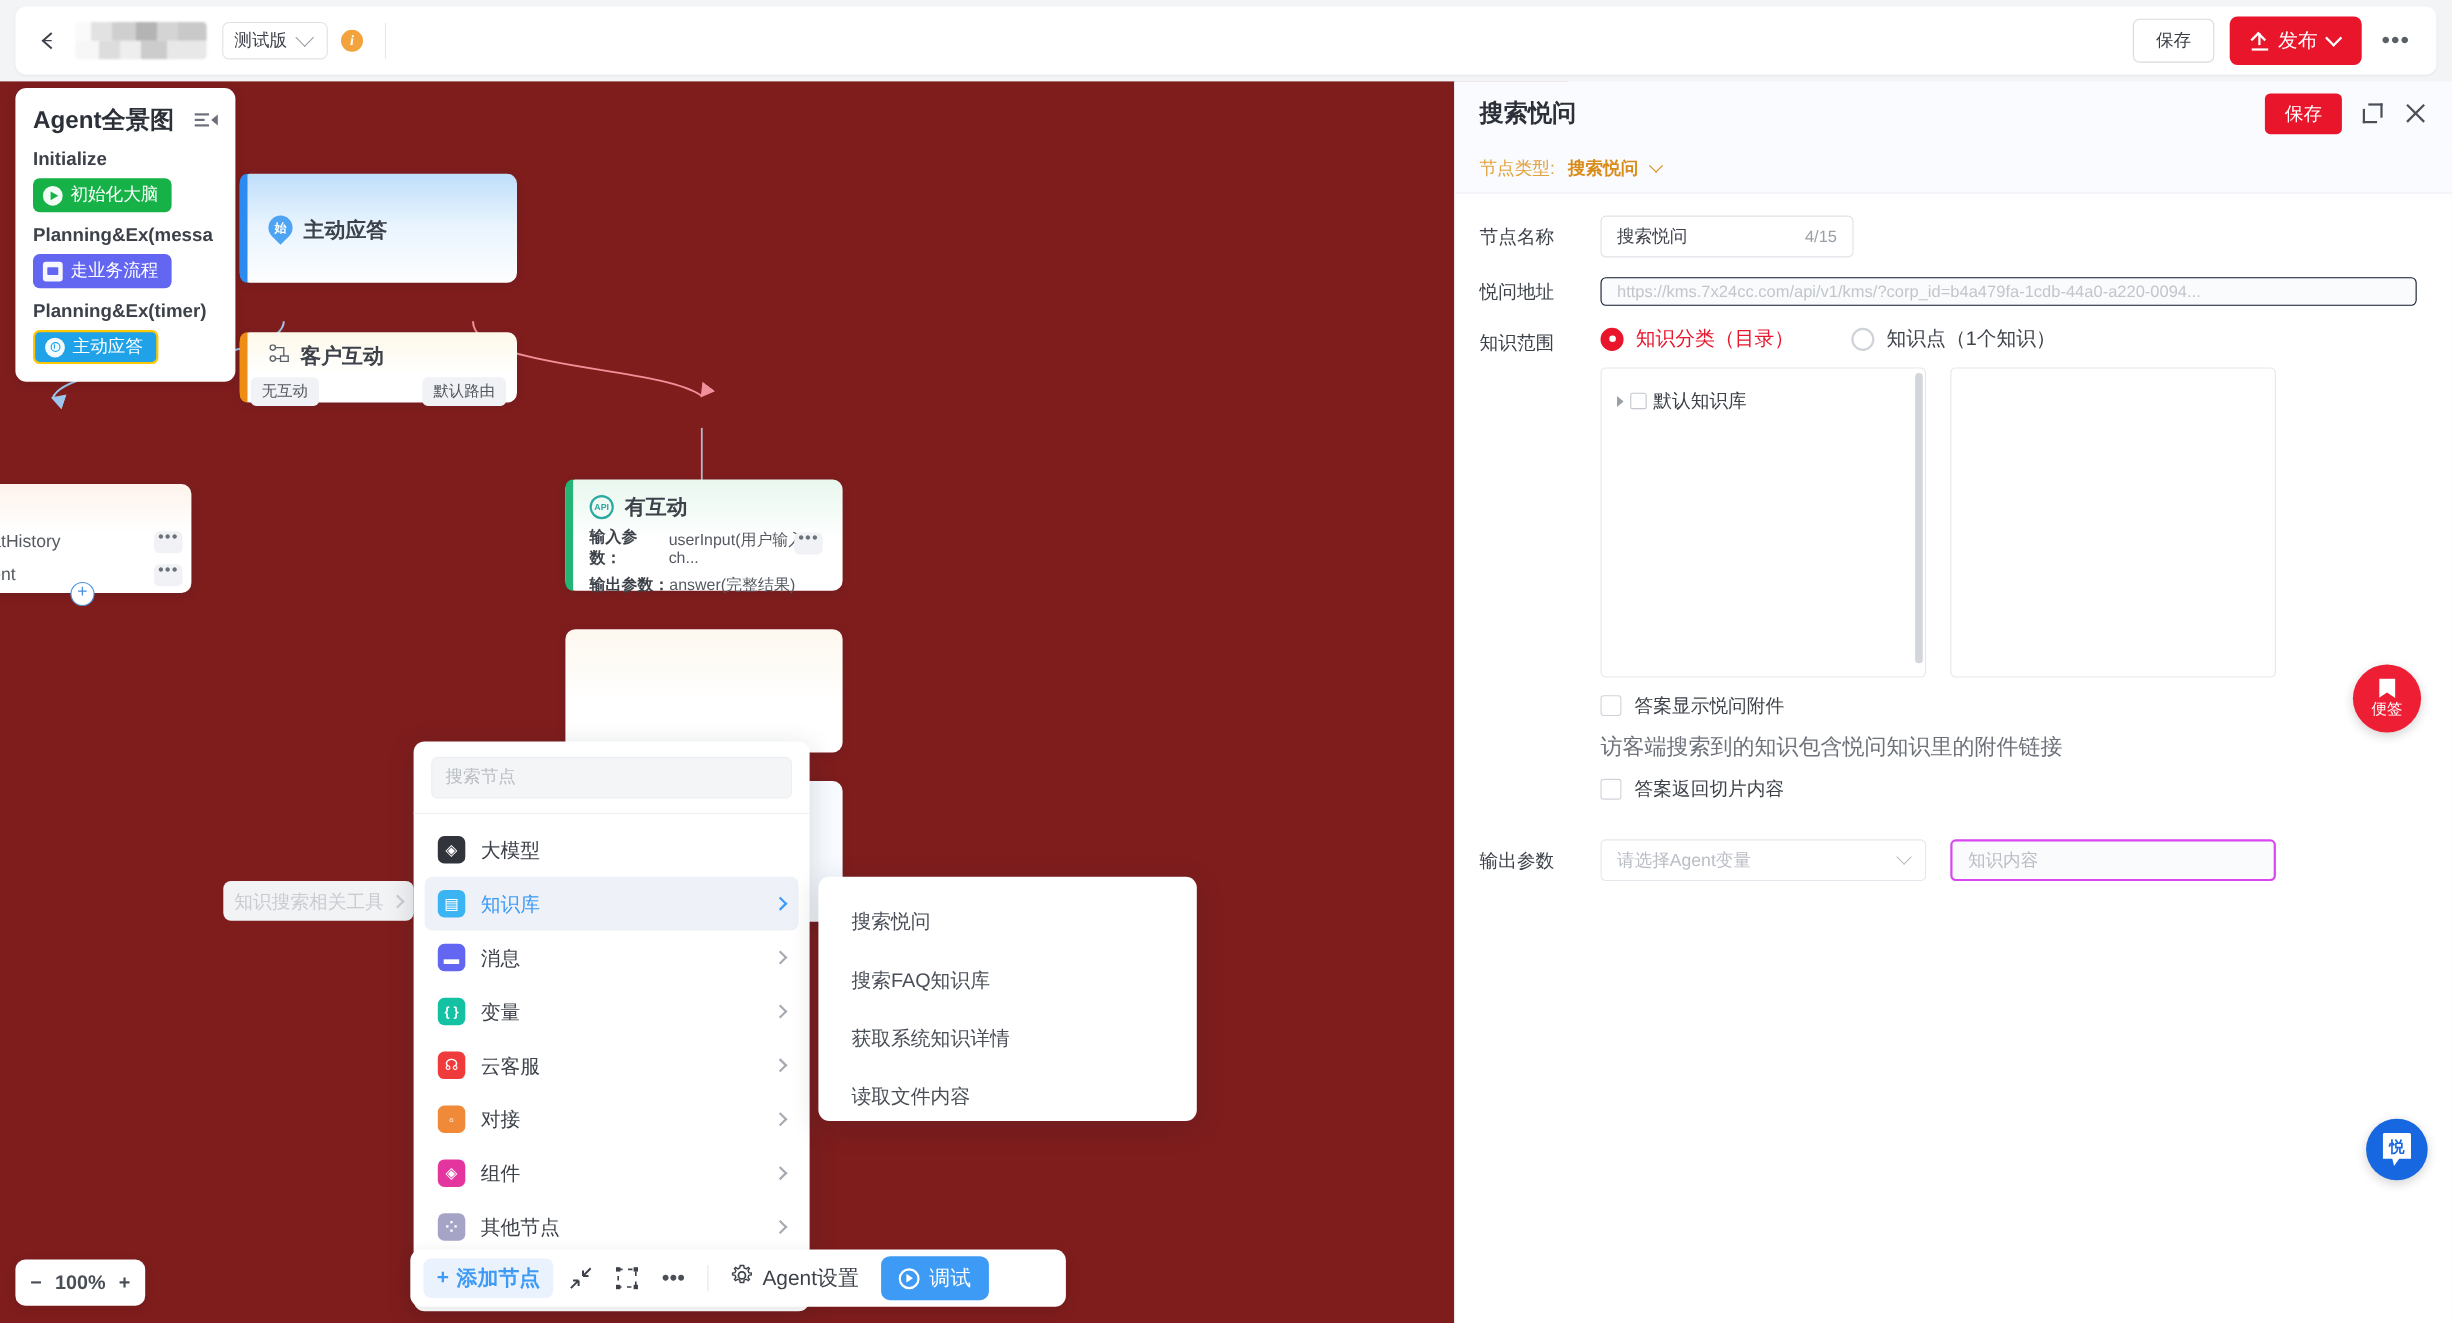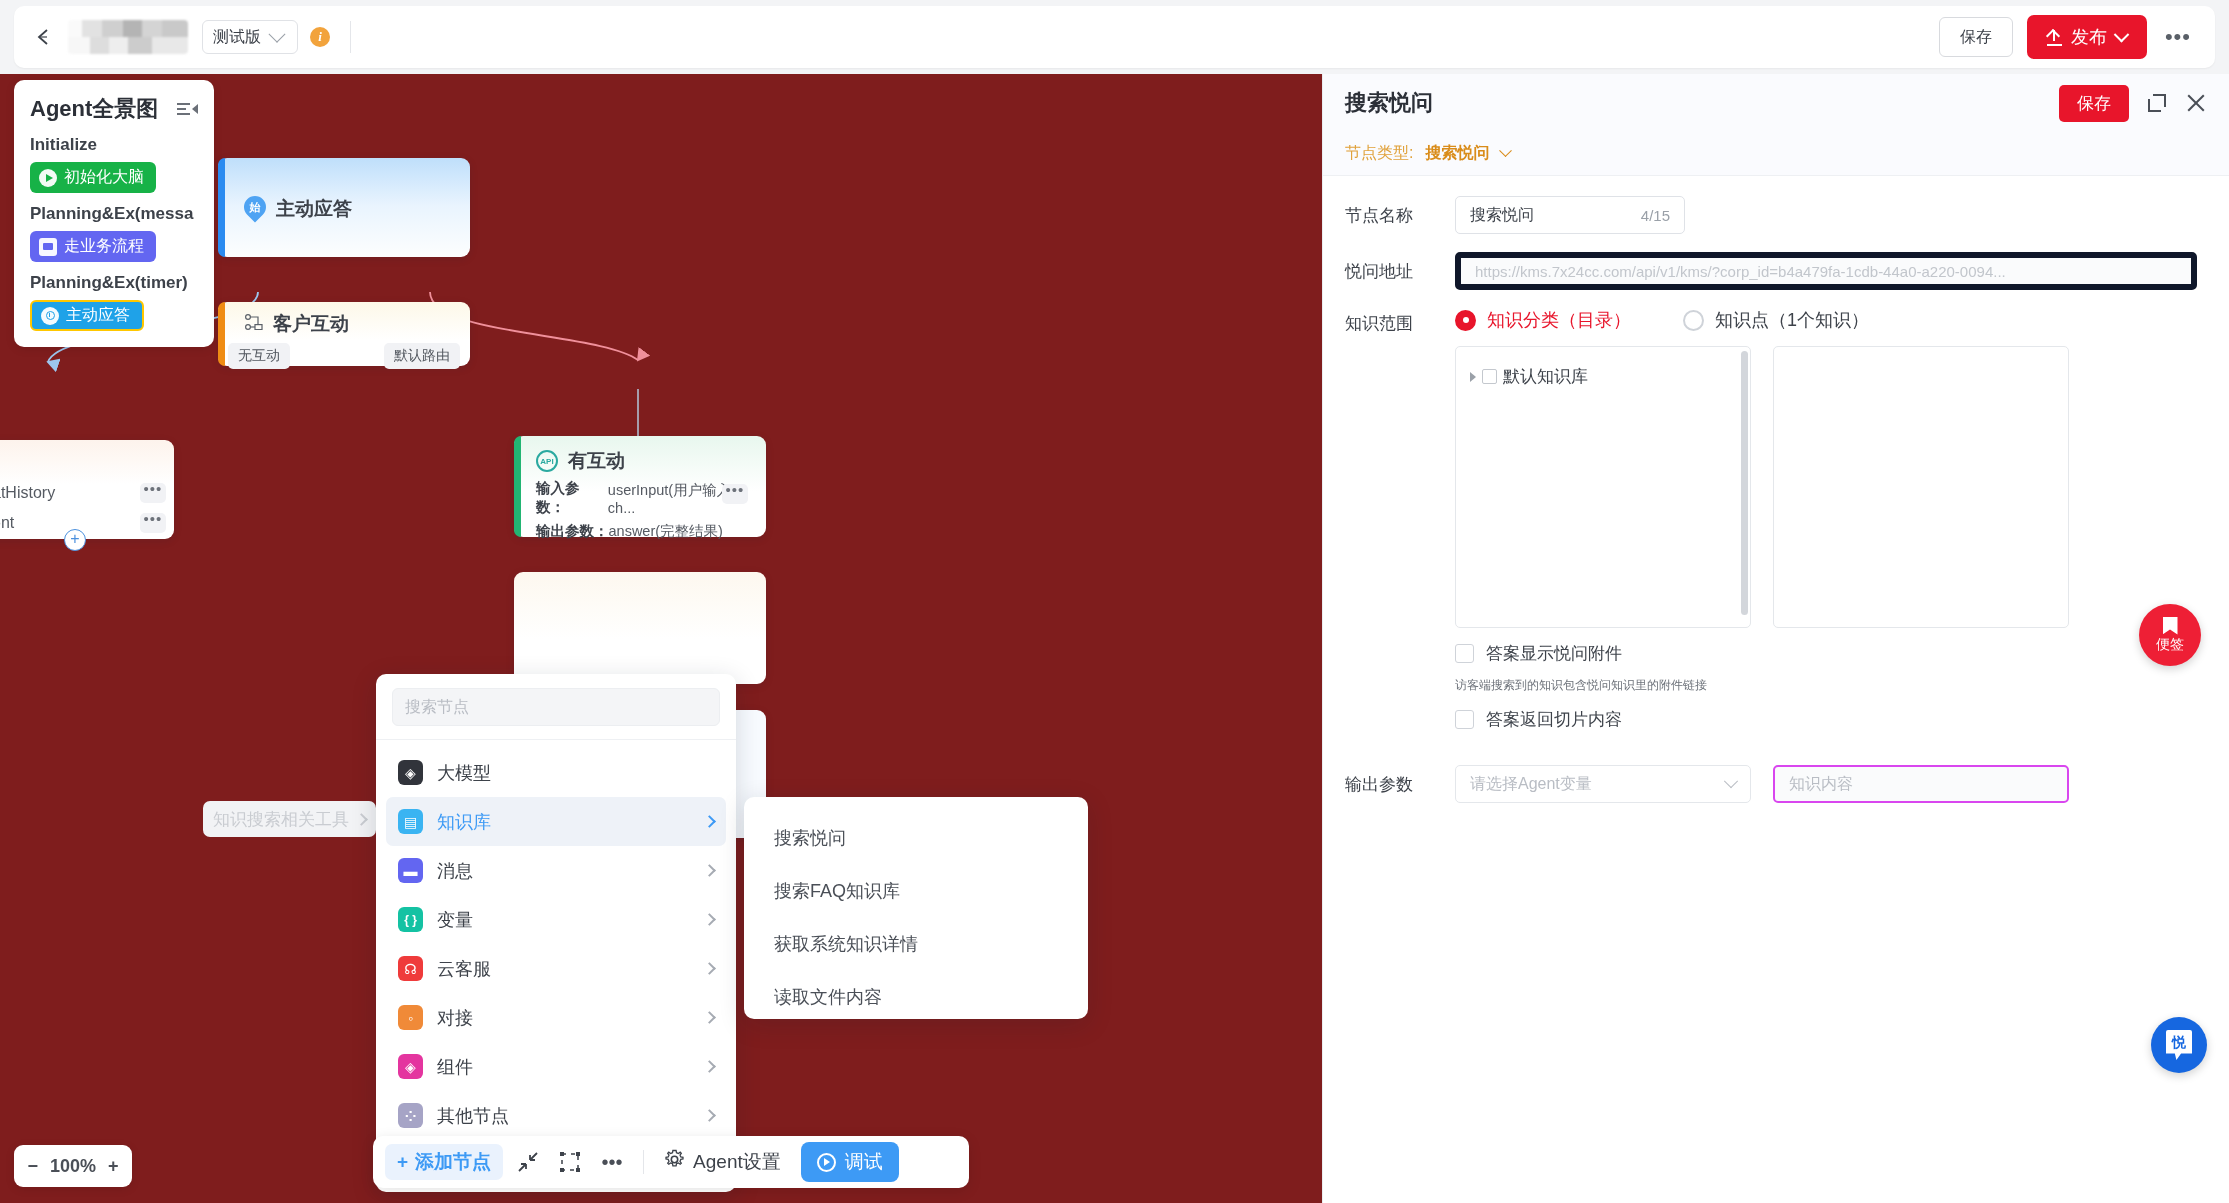--- a/index.html
+++ b/index.html
@@ -209,21 +209,21 @@
 
   .rp-body { padding: 20px 22px 0 22px; }
   .frow { display: flex; align-items: center; margin-bottom: 18px; }
   .flabel { width: 110px; flex: none; font-size: 17px; color: #3d424a; }
   .finput {
     flex: 1; height: 38px; border: 1px solid #dfe2e7; border-radius: 5px; display: flex; align-items: center;
     padding: 0 14px; font-size: 16px; color: #3d424a; background: #fff; max-width: 230px;
   }
   .finput .cnt { margin-left: auto; color: #9aa0a8; font-size: 15px; }
   .fdisabled {
-    flex: 1; height: 38px; border: 6px solid #0f172a; border-radius: 5px; display: flex; align-items: center;
+    flex: 1; height: 26px; border: 1px solid #0f172a; border-radius: 5px; display: flex; align-items: center;
     padding: 0 14px; font-size: 15px; color: #c2c6cc; background: #fafbfc; overflow: hidden; white-space: nowrap;
   }
   .frow-top { align-items: flex-start; }
 
   .radio-row { display: flex; align-items: flex-end; gap: 52px; }
   .radio { display: flex; align-items: center; gap: 11px; cursor: pointer; }
   .rdot { width: 21px; height: 21px; border-radius: 50%; border: 2px solid #cfd3d9; background: #fff; position: relative; }
   .radio.on .rdot { border-color: #e8152b; background: #e8152b; }
   .radio.on .rdot:after { content:""; position:absolute; left:5.5px; top:5.5px; width:6px; height:6px; border-radius:50%; background:#fff; }
   .radio .rlab { font-size: 18px; color: #3d424a; }
@@ -234,21 +234,21 @@
   .tree-box .scrollbar { position: absolute; right: 2px; top: 4px; width: 7px; height: 264px; background: #d3d6db; border-radius: 4px; }
   .tree-row { display: flex; align-items: center; gap: 6px; }
   .tri-right { width:0;height:0;border-top:5px solid transparent;border-bottom:5px solid transparent;border-left:6px solid #9aa0a8; cursor:pointer;}
   .cbox { width: 15px; height: 15px; border: 1px solid #c4c8ce; border-radius: 2px; background: #fff; }
   .tree-label { font-size: 17px; color: #3d424a; }
   .tree-box.right { width: 296px; }
 
   .chk-row { display: flex; align-items: center; gap: 12px; margin-top: 14px; cursor: pointer; }
   .chk-row .cb { width: 19px; height: 19px; border: 1px solid #cfd3d9; border-radius: 3px; background: #fff; }
   .chk-row .clab { font-size: 17px; color: #3d424a; }
-  .hint { font-size: 12px; color: #6d727a; margin-top: 12px; }
+  .hint { font-size: 20px; color: #6d727a; margin-top: 12px; }
 
   .out-row { display: flex; align-items: center; margin-top: 34px; }
   .sel-box { width: 296px; height: 38px; border: 1px solid #e4e7eb; border-radius: 5px; display:flex; align-items:center; padding: 0 14px; font-size: 16px; color: #b9bdc4; background:#fff; }
   .sel-box .schev { margin-left: auto; width: 10px; height: 10px; border-right: 1.8px solid #b9bdc4; border-bottom: 1.8px solid #b9bdc4; transform: rotate(45deg) translate(-2px,-2px); }
   .out-text { margin-left: 22px; width: 296px; height: 38px; border: 2px solid #d946ef; border-radius: 5px; display:flex; align-items:center; padding: 0 14px; font-size: 16px; color: #b9bdc4; background: #fafbfc; }
 
   
   .fab-note {
     position: absolute; right: 28px; top: 530px; width: 62px; height: 62px; border-radius: 50%;
     background: #ee1f35; color: #fff; display: flex; flex-direction: column; align-items: center;

